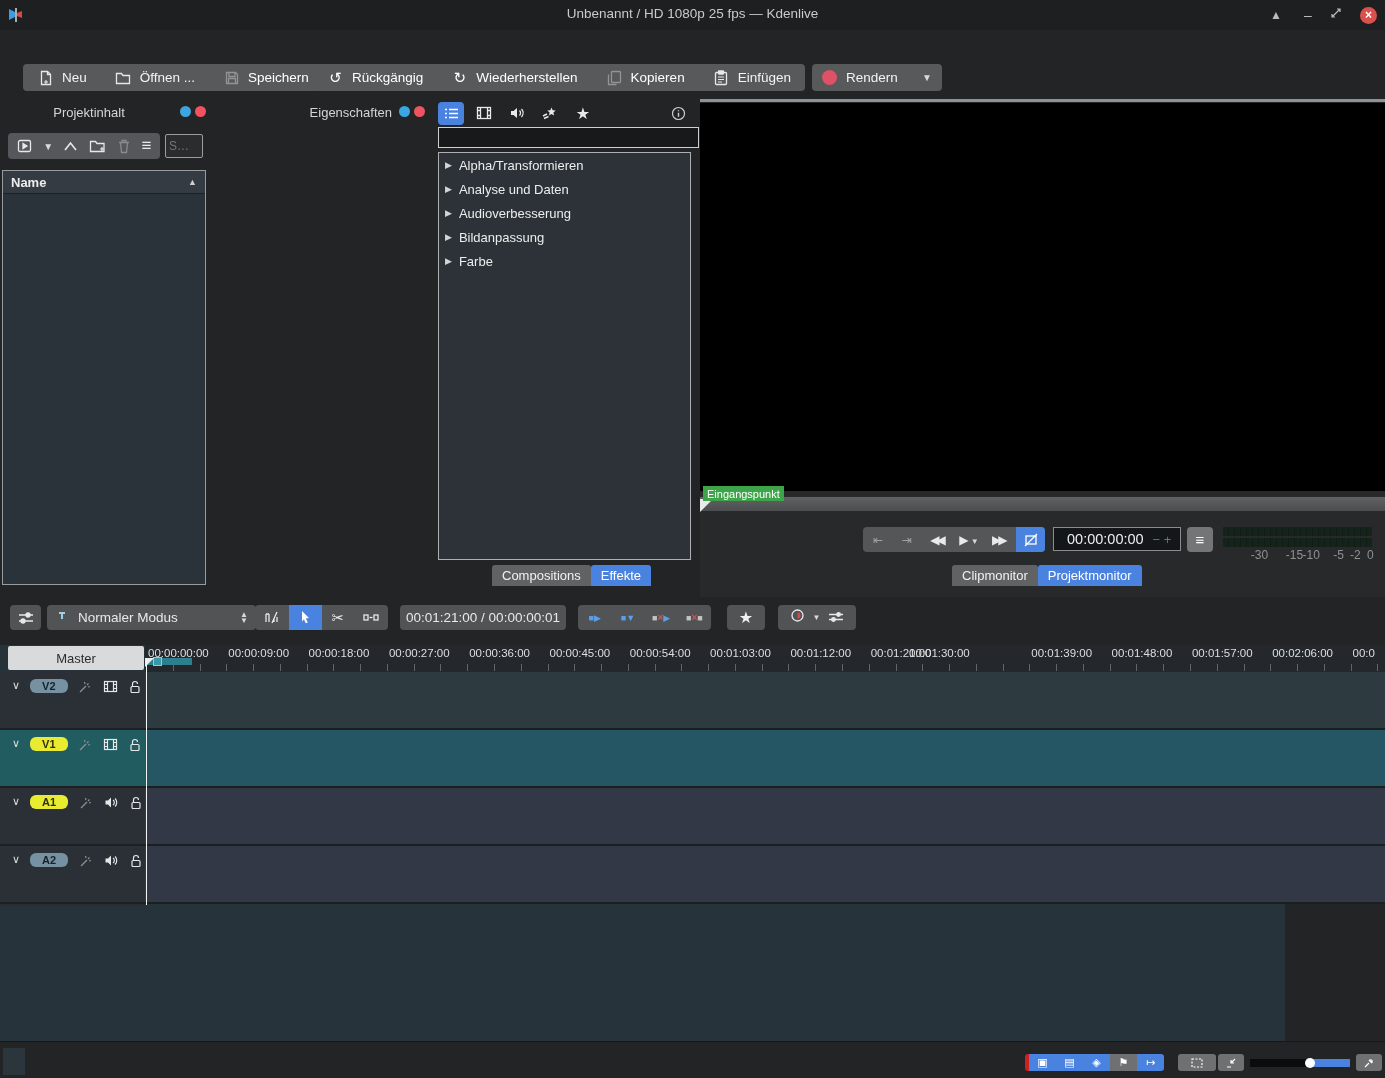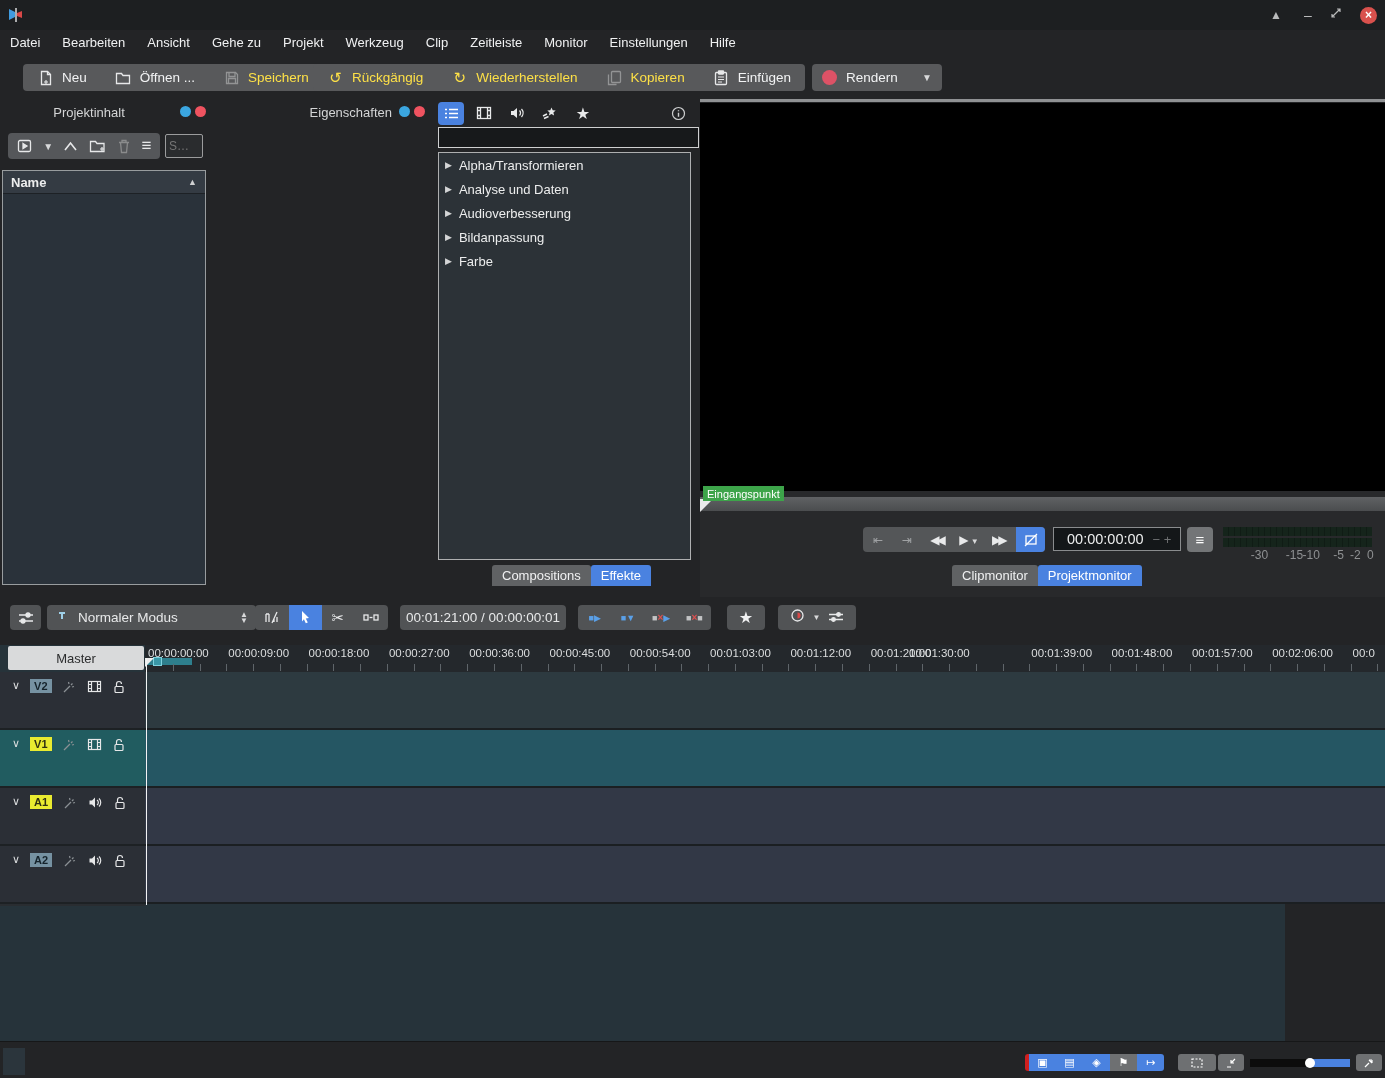--- a/index.html
+++ b/index.html
@@ -21,21 +21,21 @@
 
   
   #menubar{left:0;top:30px;width:1385px;height:24px;display:flex;align-items:center;gap:0;padding-left:10px;box-sizing:border-box;}
   .menu-item{padding:2px 11px;font-size:13px;color:#f0f1f2;}
   .menu-item:first-child{padding-left:0;}
 
   
   #toolbar{left:0;top:54px;width:1385px;height:44px;}
   .pill{position:absolute;top:10px;height:27px;background:#58595b;border-radius:4px;display:flex;align-items:center;}
   .tbtn{display:flex;align-items:center;gap:8px;padding:0 14px;height:27px;font-size:13.5px;color:#f2f3f4;}
-  .tbtn.disabled{color:#fde047;}
+  .tbtn.disabled{color:#ffffff;}
   .tbtn .ico{display:inline-flex;width:17px;height:17px;align-items:center;justify-content:center;}
   .tbtn.disabled .ico svg{stroke:#939495;}
   .ico svg{stroke:#e7e8e9;fill:none;stroke-width:1.3;}
   .uglyph{font-size:15px;line-height:1;}
   #grp-file{left:23px;}
   #grp-edit{left:313px;}
   #btn-render{left:812px;width:110px;justify-content:flex-start;padding:0 10px;gap:9px;}
   #render-dot{width:15px;height:15px;border-radius:50%;background:var(--render-red);}
   .caret{font-size:10px;color:#d8d9da;}
 
@@ -134,21 +134,21 @@
   #track-headers{left:0;top:27px;width:145px;height:234px;background:#292d31;}
   #track-lanes{left:145px;top:27px;width:1240px;height:234px;}
   .track-head{position:absolute;left:0;width:145px;box-sizing:border-box;border-bottom:2px solid #1d2124;background:#2b2f36;
               display:flex;align-items:flex-start;gap:10px;padding:7px 0 0 12px;}
   .track-head.active{background:var(--header-teal);}
   .track-lane{position:absolute;left:0;width:1240px;box-sizing:border-box;border-bottom:2px solid #1b1f22;}
   .track-lane.video{background:#2d3a40;}
   .track-lane.audio{background:#323846;}
   .track-lane.active{background:var(--track-teal);}
   .tchev{font-size:11px;color:#dcdedf;}
-  .tbadge{font-size:11px;font-weight:bold;padding:1px 4px;border-radius:0;}
+  .tbadge{font-size:11px;font-weight:bold;padding:1px 12px;border-radius:6px;}
   .tbadge.yellow{background:var(--target-yellow);color:#2f3012;}
   .tbadge.steel{background:var(--badge-steel);color:#15232b;}
   .tico{width:15px;height:15px;display:inline-flex;align-items:center;justify-content:center;}
   .tico svg{stroke:#e6e7e8;fill:none;stroke-width:1.2;}
   .tico.wand svg{stroke:#8b9094;}
   #playhead{left:146px;top:658px;width:1px;height:247px;background:#f2f3f4;z-index:5;}
 
   
   #statusbar{left:0;top:1041px;width:1385px;height:37px;background:#232426;border-top:1px solid #161718;box-sizing:border-box;}
   #sb-corner{left:3px;top:1048px;width:22px;height:27px;background:#2b353c;}
@@ -170,43 +170,31 @@
 <div id="app">
 
   <div id="titlebar" class="abs">
     <span id="logo" class="abs">
       <svg width="18" height="18" viewBox="0 0 18 18">
           <line x1="9" y1="2" x2="9" y2="16" stroke="#e8e9ea" stroke-width="1.4"></line>
           <path d="M8 6 L2 3 L2 14 L8 11 Z" fill="#3f9be0"></path>
           <path d="M10 7 L15 5 L15 12 L10 10 Z" fill="#d94848"></path>
         </svg>
     </span>
+    <div id="win-title" class="abs">Unbenannt / HD 1080p 25 fps — Kdenlive</div>
     <div id="btn-keepabove" class="wbtn abs">▲</div>
     <div id="btn-min" class="wbtn abs">–</div>
     <div id="btn-restore" class="wbtn abs">
       <svg width="12" height="12" viewBox="0 0 12 12">
           <path d="M2 10 L10 2 M7 2h3v3 M5 10H2V7" stroke="#b9babb" fill="none" stroke-width="1.2"></path>
         </svg>
     </div>
     <div id="btn-close" class="wbtn abs">×</div>
   </div>
 
-  <div id="menubar" class="abs">
-      <div class="menu-item">Datei</div>
-      <div class="menu-item">Bearbeiten</div>
-      <div class="menu-item">Ansicht</div>
-      <div class="menu-item">Gehe zu</div>
-      <div class="menu-item">Projekt</div>
-      <div class="menu-item">Werkzeug</div>
-      <div class="menu-item">Clip</div>
-      <div class="menu-item">Zeitleiste</div>
-      <div class="menu-item">Monitor</div>
-      <div class="menu-item">Einstellungen</div>
-      <div class="menu-item">Hilfe</div>
-    </div>
 
   <div id="toolbar" class="abs">
     <div id="grp-file" class="pill">
       <div class="tbtn">
         <span class="ico">
             <svg width="16" height="16" viewBox="0 0 16 16">
               <path d="M3.5 1.5h6l3 3v10h-9z"></path>
               <path d="M9.5 1.5v3h3"></path>
               <path d="M6 12h4 M8 10v4" stroke-width="1.1"></path>
             </svg>

